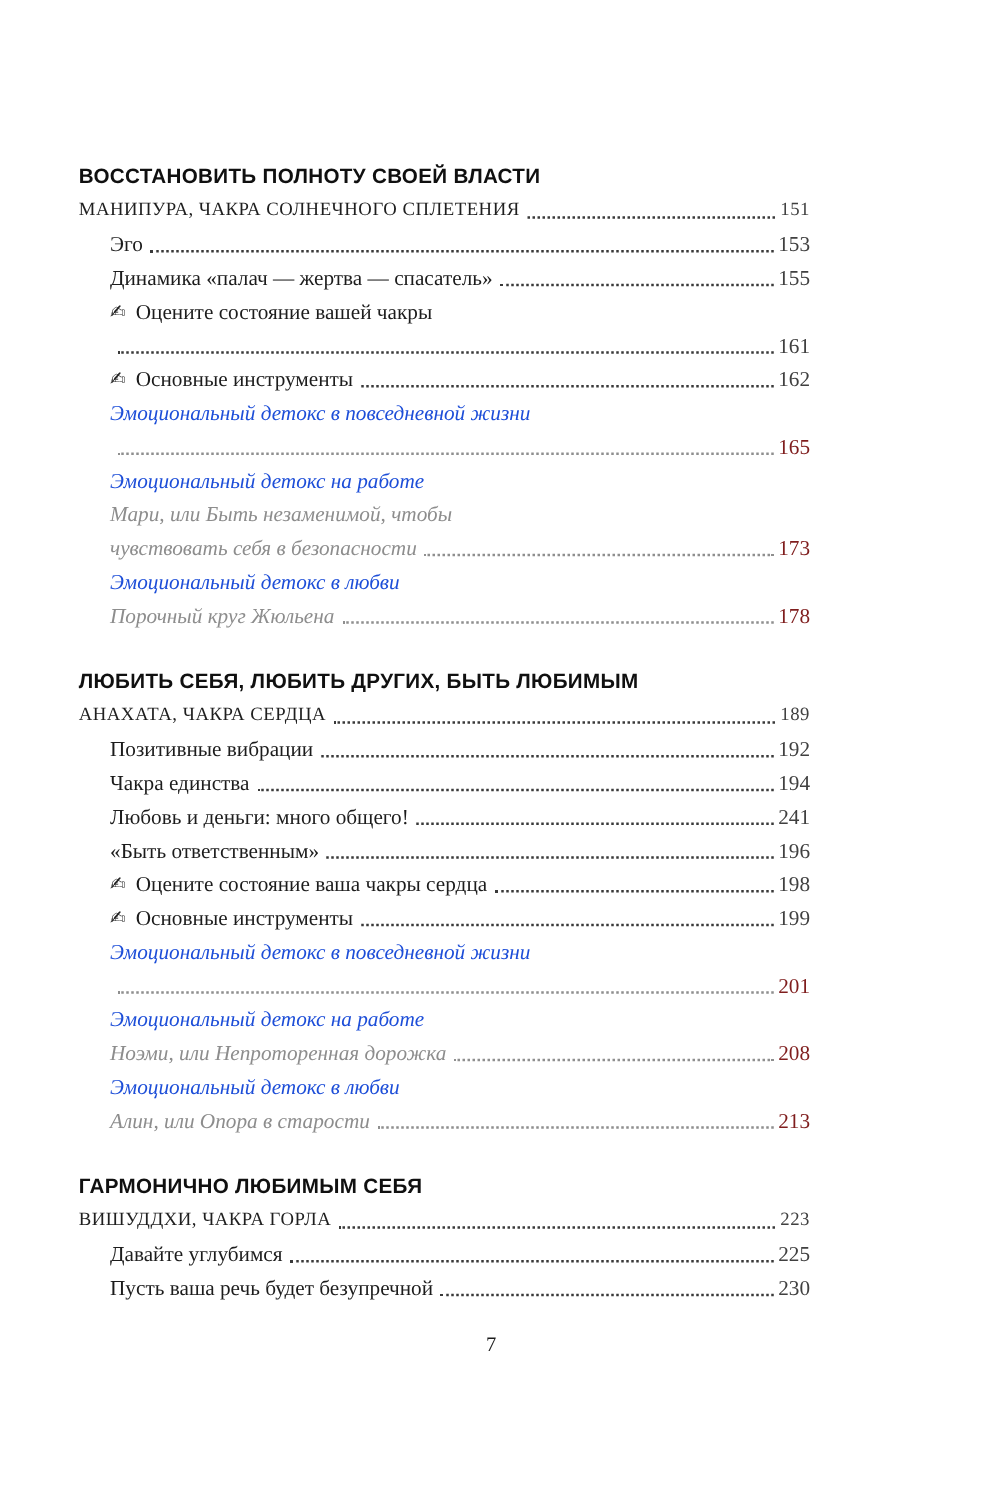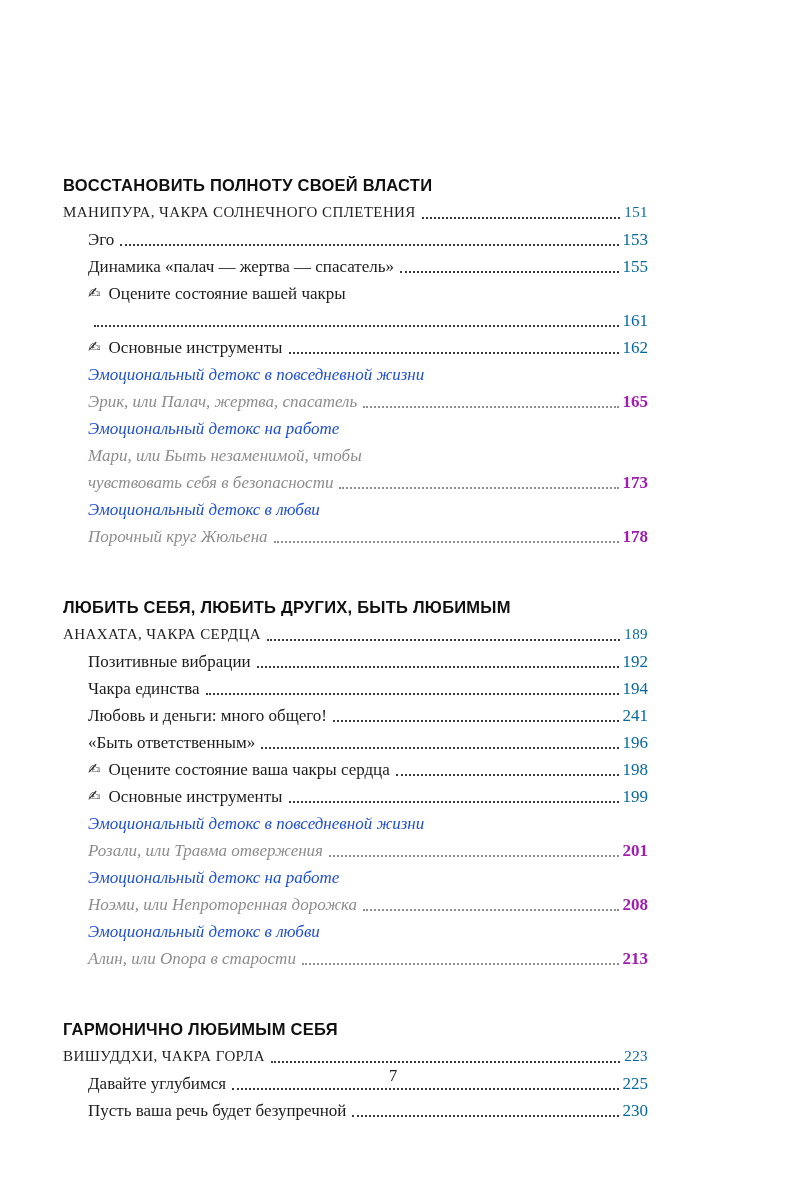--- a/index.html
+++ b/index.html
@@ -7,51 +7,51 @@
   body {
     width:786px; height:1192px; position:relative;
     font-family:"Liberation Serif", serif;
     color:#1c1c1c;
     overflow:hidden;
   }
   .page { position:absolute; inset:0; background:#ffffff; }
   .toc {
     position:absolute; left:63px; top:128px; width:585px;
   }
-  .toc-section { margin-bottom:26px;margin-top:44px; }
+  .toc-section { margin-bottom:26px; }
   .section-heading {
     font-family:"Liberation Sans", sans-serif;
     font-weight:700;
     font-size:16.5px;
     letter-spacing:.25px;
     color:#101010;
     line-height:27px;
   }
   .row {
     display:flex; align-items:flex-end;
     line-height:27px; font-size:17px;
     padding-left:25px;
   }
   .row.sub { padding-left:0; font-size:15px; letter-spacing:.4px; color:#1f1f1f; }
   .row .label { white-space:nowrap; }
   .leader {
     flex:1 1 auto; min-width:14px;
     margin:0 4px 7px 6px;
     border-bottom:2px dotted #3a3a3a;
   }
-  .pagenum { white-space:nowrap; color:#0369a1; }
+  .pagenum { white-space:nowrap; color:#404040; }
   .icon {
     font-family:"DejaVu Sans", sans-serif;
     font-size:15px; color:#222;
     margin-right:8px; line-height:27px;
   }
   .row.detox .label { font-style:italic; color:#1d4ed8; }
   .row.case .label { font-style:italic; color:#8d8d8d; }
   .row.case .leader { border-bottom-color:#8f8f8f; }
-  .row.case .pagenum { color:#a21caf;font-weight:bold; }
+  .row.case .pagenum { color:#7f1d1d; }
   .folio {
     position:absolute; left:0; right:0; top:1066px;
     text-align:center; font-size:16.5px; color:#1c1c1c;
   }
 </style>
 </head>
 <body>
 
 <div class="page">
   <main class="toc" id="toc-root">
@@ -83,21 +83,20 @@
         <div class="row normal">
           <span class="icon">✍</span>
           <span class="label">Основные инструменты</span>
           <span class="leader"></span>
           <span class="pagenum">162</span>
         </div>
         <div class="row detox">
           <span class="label">Эмоциональный детокс в повседневной жизни</span>
         </div>
         <div class="row case">
-          <span class="label">Эрик, или Палач, жертва, спасатель</span>
           <span class="leader"></span>
           <span class="pagenum">165</span>
         </div>
         <div class="row detox">
           <span class="label">Эмоциональный детокс на работе</span>
         </div>
         <div class="row case">
           <span class="label">Мари, или Быть незаменимой, чтобы</span>
         </div>
         <div class="row case">
@@ -150,21 +149,20 @@
         <div class="row normal">
           <span class="icon">✍</span>
           <span class="label">Основные инструменты</span>
           <span class="leader"></span>
           <span class="pagenum">199</span>
         </div>
         <div class="row detox">
           <span class="label">Эмоциональный детокс в повседневной жизни</span>
         </div>
         <div class="row case">
-          <span class="label">Розали, или Травма отвержения</span>
           <span class="leader"></span>
           <span class="pagenum">201</span>
         </div>
         <div class="row detox">
           <span class="label">Эмоциональный детокс на работе</span>
         </div>
         <div class="row case">
           <span class="label">Ноэми, или Непроторенная дорожка</span>
           <span class="leader"></span>
           <span class="pagenum">208</span>

